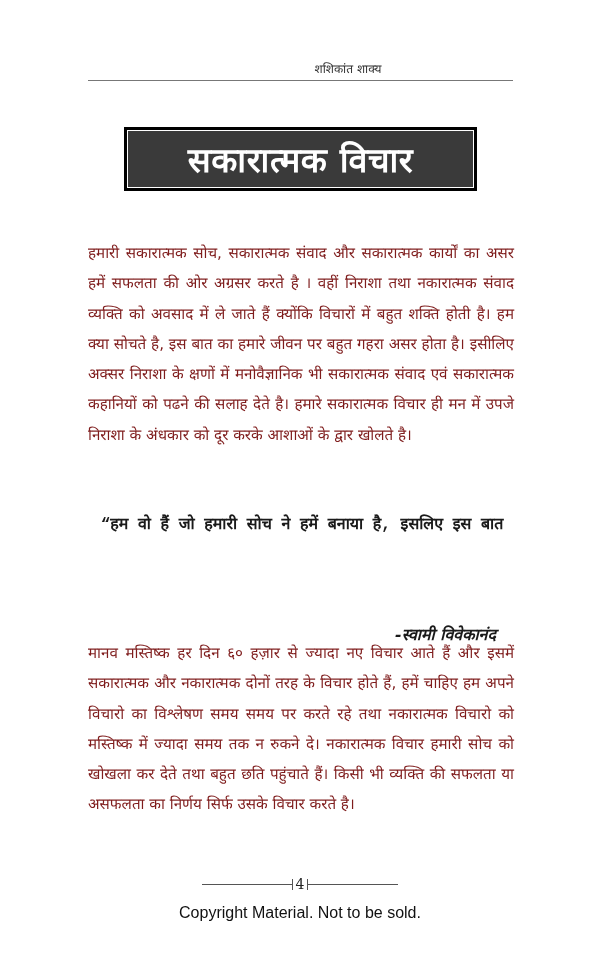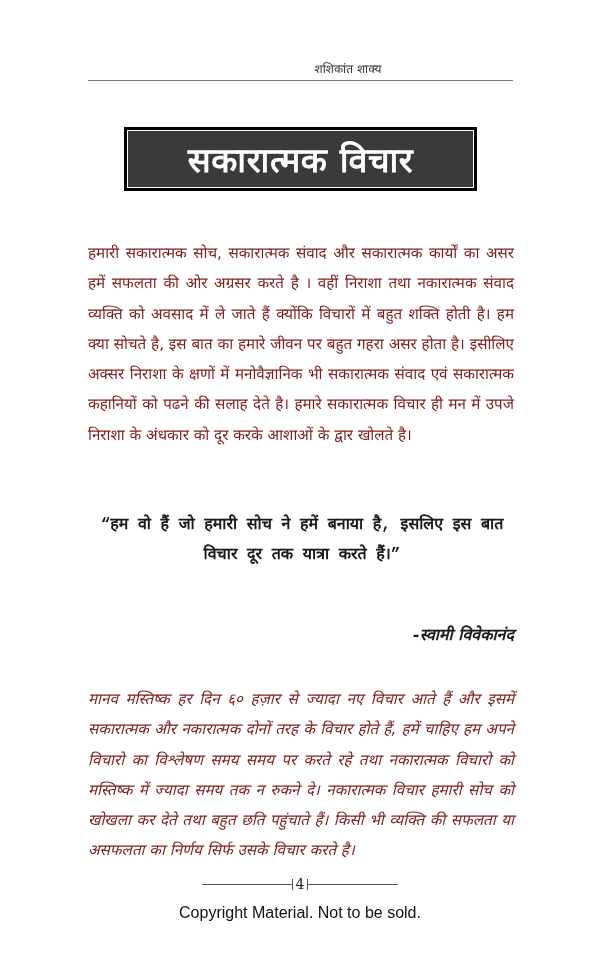--- a/index.html
+++ b/index.html
@@ -24,27 +24,27 @@
   }
   .title-text {
     color: #ffffff; font-family: "DejaVu Serif", serif; font-weight: bold; font-size: 34px;
     letter-spacing: 0.5px;
   }
   .para {
     position: absolute; left: 88px; width: 426px; font-size: 15.2px; line-height: 30.3px;
     text-align: justify; text-align-last: left; color: #7f1d1d;
   }
   .p1 { top: 238px; }
-  .p2 { top: 684px; font-style: italic; }
+  .p2 { top: 638px; }
   .quote {
     position: absolute; top: 510px; left: 82px; width: 440px; text-align: center;
     font-size: 16px; font-weight: bold; line-height: 30px; color: #1a1a1a; font-family: Liberation Mono, monospace;
   }
   .attribution {
-    position: absolute; top: 623px; right: 86px; font-size: 16px; font-weight: bold;
+    position: absolute; top: 623px; right: 104px; font-size: 16px; font-weight: bold;
     font-style: italic; color: #1a1a1a;
   }
   .footer-folio {
     position: absolute; top: 877px; left: 0; width: 600px; display: flex; justify-content: center; align-items: center;
   }
   .folio-line { width: 90px; height: 1px; background: #555; }
   .folio-bar { width: 1px; height: 11px; background: #555; }
   .folio-num { font-family: "DejaVu Serif", serif; font-size: 14px; color: #222; padding: 0 3px; line-height: 14px; }
   .copyright {
     position: absolute; top: 904px; left: 0; width: 600px; text-align: center;
@@ -60,21 +60,20 @@
 <div class="title-box">
   <div class="title-inner">
     <span class="title-text">सकारात्मक विचार</span>
   </div>
 </div>
 
 <p class="para p1" style="margin:0">हमारी सकारात्मक सोच, सकारात्मक संवाद और सकारात्मक कार्यों का असर हमें सफलता की ओर अग्रसर करते है । वहीं निराशा तथा नकारात्मक संवाद व्यक्ति को अवसाद में ले जाते हैं क्योंकि विचारों में बहुत शक्ति होती है। हम क्या सोचते है, इस बात का हमारे जीवन पर बहुत गहरा असर होता है। इसीलिए अक्सर निराशा के क्षणों में मनोवैज्ञानिक भी सकारात्मक संवाद एवं सकारात्मक कहानियों को पढने की सलाह देते है। हमारे सकारात्मक विचार ही मन में उपजे निराशा के अंधकार को दूर करके आशाओं के द्वार खोलते है।</p>
 
 <div class="quote">
   <div>“हम वो हैं जो हमारी सोच ने हमें बनाया है, इसलिए इस बात</div>
-  <div>विचार दूर तक यात्रा करते हैं।”</div>
 </div>
 <div class="attribution">-स्वामी विवेकानंद</div>
 
 <p class="para p2" style="margin:0">मानव मस्तिष्क हर दिन ६० हज़ार से ज्यादा नए विचार आते हैं और इसमें सकारात्मक और नकारात्मक दोनों तरह के विचार होते हैं, हमें चाहिए हम अपने विचारो का विश्लेषण समय समय पर करते रहे तथा नकारात्मक विचारो को मस्तिष्क में ज्यादा समय तक न रुकने दे। नकारात्मक विचार हमारी सोच को खोखला कर देते तथा बहुत छति पहुंचाते हैं। किसी भी व्यक्ति की सफलता या असफलता का निर्णय सिर्फ उसके विचार करते है।</p>
 
 <div class="footer-folio">
   <span class="folio-line"></span>
   <span class="folio-bar"></span>
   <span class="folio-num">4</span>
   <span class="folio-bar"></span>

